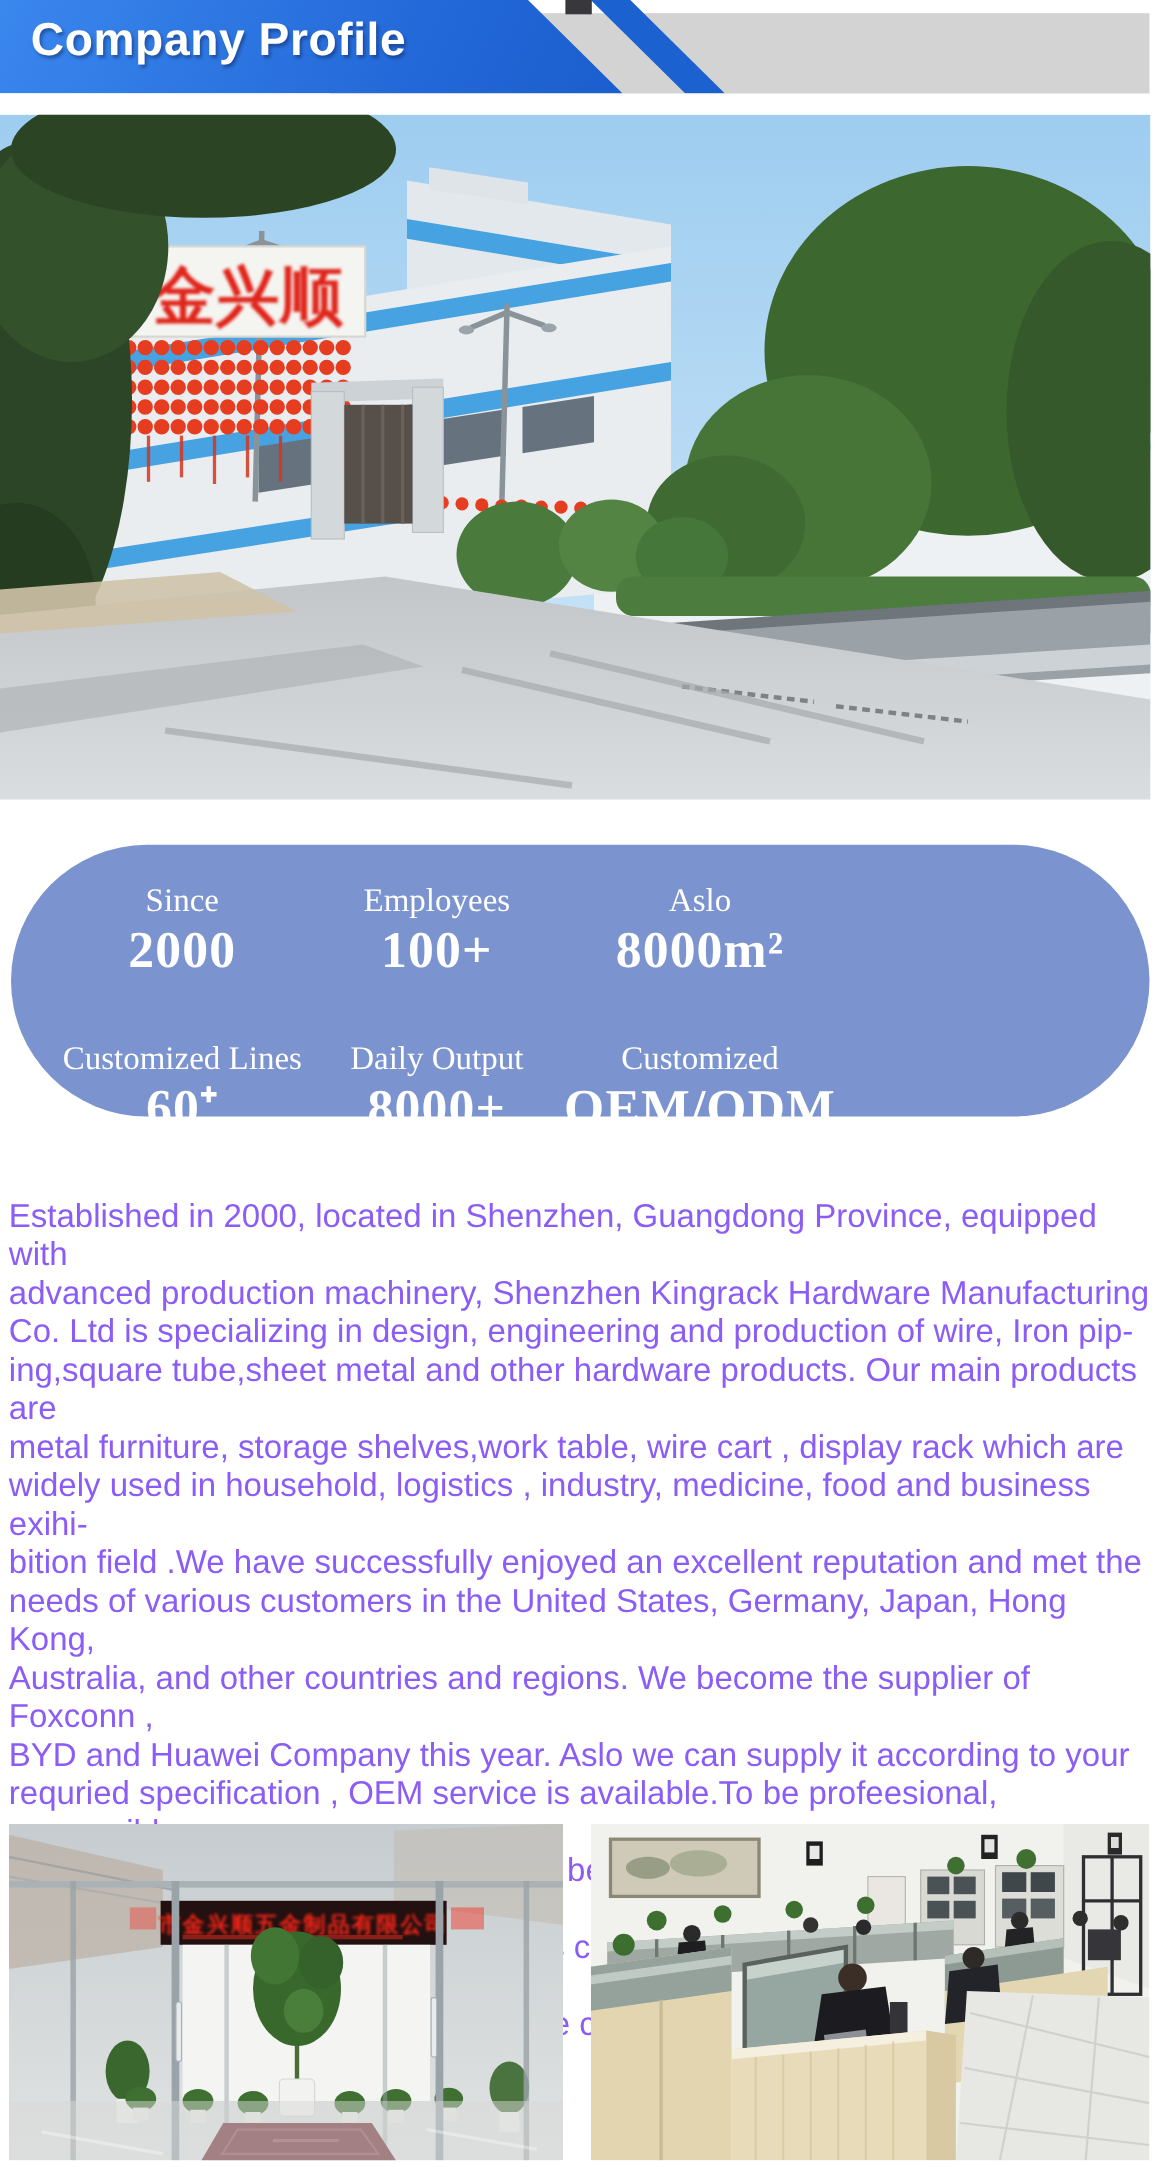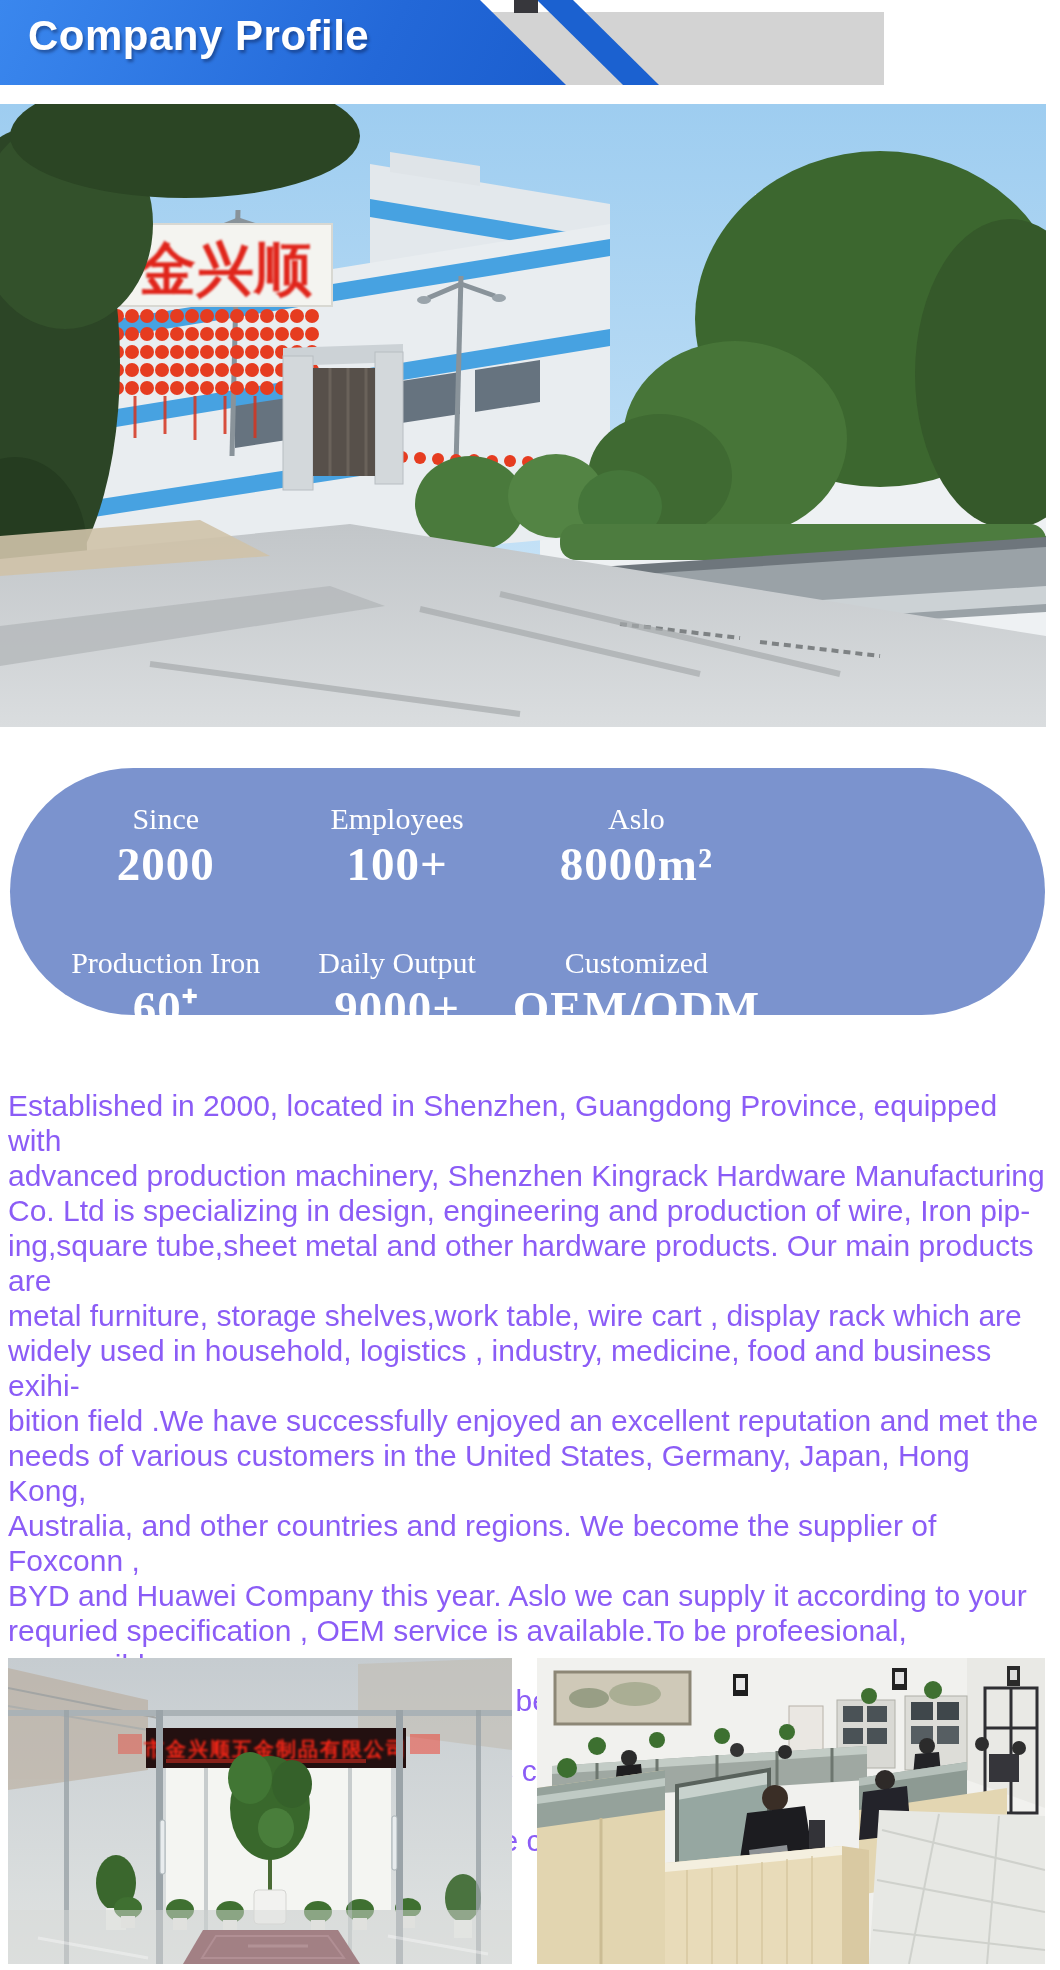--- a/index.html
+++ b/index.html
@@ -1,20 +1,20 @@
 <!DOCTYPE html>
 <html><head>
 <meta charset="utf-8">
 <style>
   html,body { margin:0; padding:0; background:#ffffff; }
   body { width:1060px; height:1970px; position:relative; font-family:"Liberation Sans", sans-serif; overflow:hidden; }
   .page { position:absolute; inset:0; }
 
   
-  .header { position:absolute; top:0; left:0; width:884px; height:85px; background:#ffffff; }
+  .header { position:absolute; top:0; left:0; width:1045px; height:85px; background:#ffffff; }
   .header-gray { position:absolute; top:12px; left:300px; right:0; height:73px; background:#d3d3d3; }
   .header-banner { position:absolute; top:0; left:0; width:700px; height:85px;
      background:linear-gradient(115deg,#3a87ee 0%, #2368d8 55%, #1557c8 100%);
      clip-path:polygon(0 0, 480px 0, 566px 85px, 0 85px); }
   .header-stripe { position:absolute; top:0; left:0; width:720px; height:85px; background:#1b61d0;
      clip-path:polygon(537px 0, 573px 0, 659px 85px, 623px 85px); }
   .header-darksq { position:absolute; top:0; left:514px; width:24px; height:13px; background:#37373c; }
   .header-title { position:absolute; left:28px; top:12px; font-size:42px; font-weight:bold; color:#ffffff;
      letter-spacing:0.5px; text-shadow:2px 3px 3px rgba(0,10,40,0.35); }
 
@@ -295,26 +295,26 @@
       </div>
       <div class="stat">
         <div class="stat-label">Employees</div>
         <div class="stat-value">100+</div>
       </div>
       <div class="stat">
         <div class="stat-label">Aslo</div>
         <div class="stat-value">8000m²</div>
       </div>
       <div class="stat">
-        <div class="stat-label">Production Iron</div>
+        <div class="stat-label">Customized Lines</div>
         <div class="stat-value">60⁺</div>
       </div>
       <div class="stat">
         <div class="stat-label">Daily Output</div>
-        <div class="stat-value">9000+</div>
+        <div class="stat-value">8000+</div>
       </div>
       <div class="stat">
         <div class="stat-label">Customized</div>
         <div class="stat-value">OEM/ODM</div>
       </div>
     </div>
   </div>
 
   <div class="about">Established in 2000, located in Shenzhen, Guangdong Province, equipped with
 advanced production machinery, Shenzhen Kingrack Hardware Manufacturing

